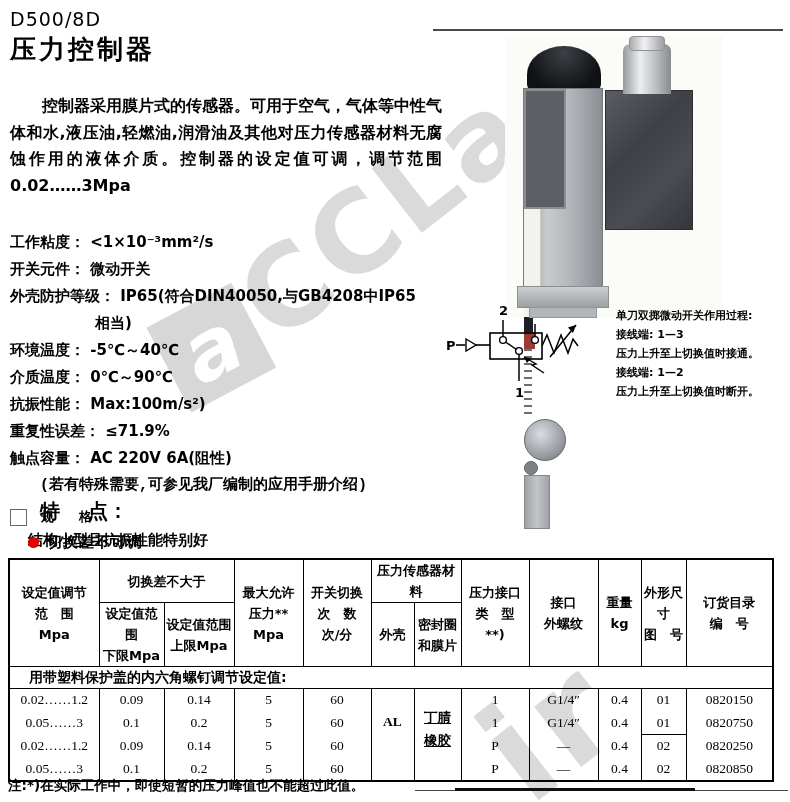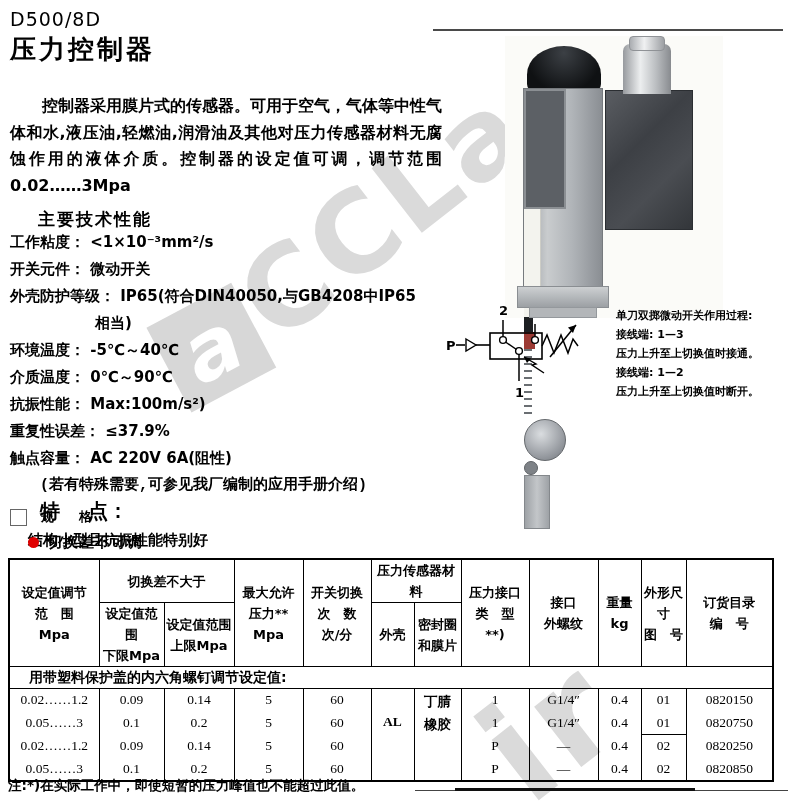--- a/index.html
+++ b/index.html
@@ -88,21 +88,21 @@
   th, td { text-align:center; vertical-align:middle; overflow:hidden; }
   th { border:1px solid #000; font-size:13px; font-weight:bold; line-height:21px; }
   tr.h1 { height:31px; } tr.h2 { height:41px; }
   tr.sub td { border:1px solid #000; height:22px; text-align:left; padding-left:19px;
               font-size:14px; font-weight:bold; }
   tr.d { height:23px; }
   tr.d td { border-left:1px solid #000; border-right:1px solid #000; border-top:none; border-bottom:none;
             font-family:"Liberation Serif","DejaVu Serif",serif; font-size:13.5px; }
   td.cjk { font-family:"DejaVu Sans","Liberation Sans",sans-serif; font-size:13px; font-weight:bold; }
   td.shell-cell { vertical-align:top; padding-top:25px; }
-  td.seal-cell { vertical-align:top; padding-top:1px; line-height:23px; }
+  td.seal-cell { vertical-align:top; padding-top:17px; line-height:23px;text-decoration:underline; }
   td.bb { border-bottom:1px solid #000 !important; }
 
   
   .note { left:8px; top:777px; font-size:13.5px; font-weight:bold; }
   .rule-b-thin { left:415px; top:790px; width:373px; height:1px; background:#444; }
   .rule-b-thick { left:455px; top:788px; width:240px; height:3px; background:#101010; }
 </style>
 </head>
 <body>
 
@@ -114,30 +114,29 @@
       </div>
     <div class="letters">CCLa</div>
   </div>
   <div class="wm wm2">ir</div>
 
   <div class="layer model">D500/8D</div>
   <div class="layer title">压力控制器</div>
 
   <div class="layer intro">控制器采用膜片式的传感器。可用于空气，气体等中性气体和水,液压油,轻燃油,润滑油及其他对压力传感器材料无腐蚀作用的液体介质。控制器的设定值可调，调节范围0.02……3Mpa</div>
 
-  <div class="layer spec-heading">主要技术性能</div>
   <div class="layer spec-list">
     <div class="spec-line">工作粘度： &lt;1×10⁻³mm²/s</div>
     <div class="spec-line">开关元件： 微动开关</div>
     <div class="spec-line">外壳防护等级： IP65(符合DIN40050,与GB4208中IP65</div>
     <div class="spec-line indent-lg">相当)</div>
     <div class="spec-line">环境温度： -5℃～40℃</div>
     <div class="spec-line">介质温度： 0℃～90℃</div>
     <div class="spec-line">抗振性能： Max:100m/s²)</div>
-    <div class="spec-line">重复性误差： ≤37.9%</div>
+    <div class="spec-line">重复性误差： ≤71.9%</div>
     <div class="spec-line">触点容量： AC 220V 6A(阻性)</div>
     <div class="spec-line indent-sm">(若有特殊需要,可参见我厂编制的应用手册介绍)</div>
     <div class="feat-h">特　点:</div>
     <div class="feat-t">结构小型且抗振性能特别好</div>
   </div>
 
   <div class="layer rule-top"></div>
   <div class="layer photo">
     <div class="ph-cap"></div>
     <div class="ph-body">

